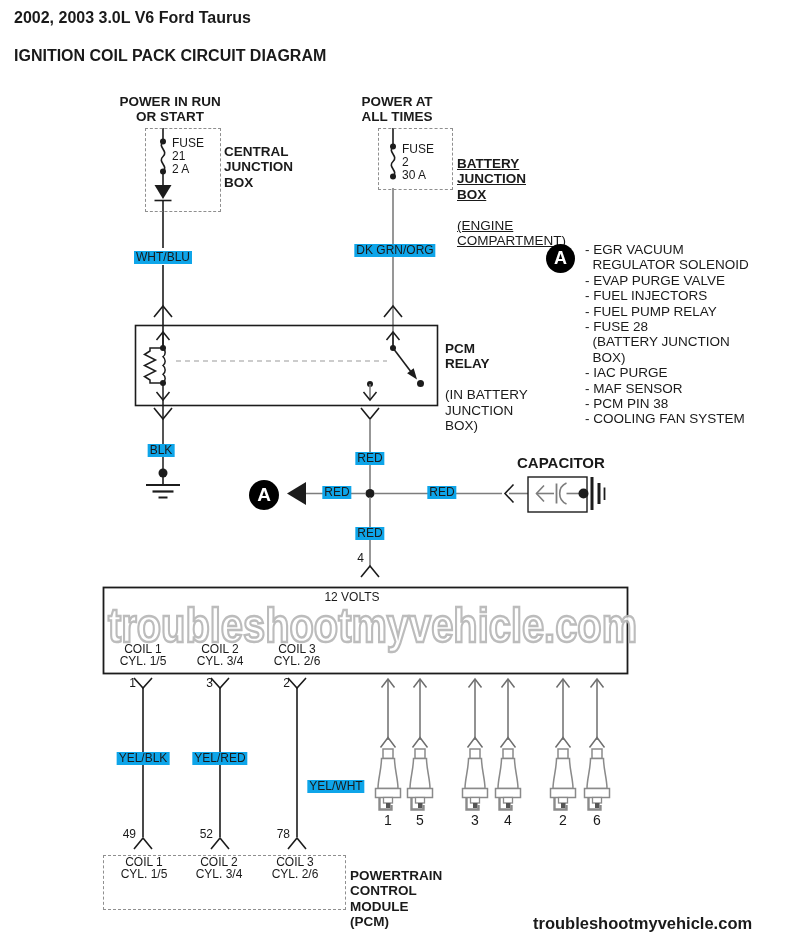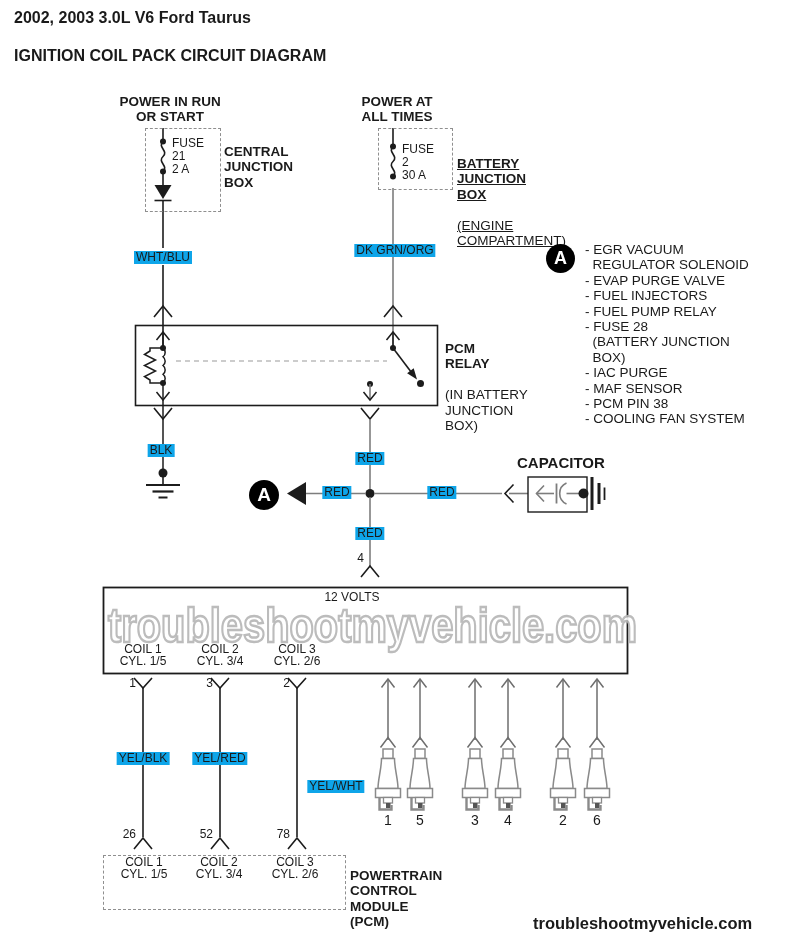--- a/index.html
+++ b/index.html
@@ -249,21 +249,21 @@
     <span>COIL 3</span>
     <span>CYL. 2/6</span>
   </div>
 
   <div class="pin" style="left:136px;top:676px;">1</div>
   <div class="pin" style="left:213px;top:676px;">3</div>
   <div class="pin" style="left:290px;top:676px;">2</div>
   <div class="wl" style="left:143px;top:752px;">YEL/BLK</div>
   <div class="wl" style="left:220px;top:752px;">YEL/RED</div>
   <div class="wl" style="left:297px;top:780px;margin-left:39px;">YEL/WHT</div>
-  <div class="pin" style="left:136px;top:827px;">26</div>
+  <div class="pin" style="left:136px;top:827px;">49</div>
   <div class="pin" style="left:213px;top:827px;">52</div>
   <div class="pin" style="left:290px;top:827px;">78</div>
 
   <div class="cpin" style="left:388px;top:812px;">1</div>
   <div class="cpin" style="left:420px;top:812px;">5</div>
   <div class="cpin" style="left:475px;top:812px;">3</div>
   <div class="cpin" style="left:508px;top:812px;">4</div>
   <div class="cpin" style="left:563px;top:812px;">2</div>
   <div class="cpin" style="left:597px;top:812px;">6</div>
 

